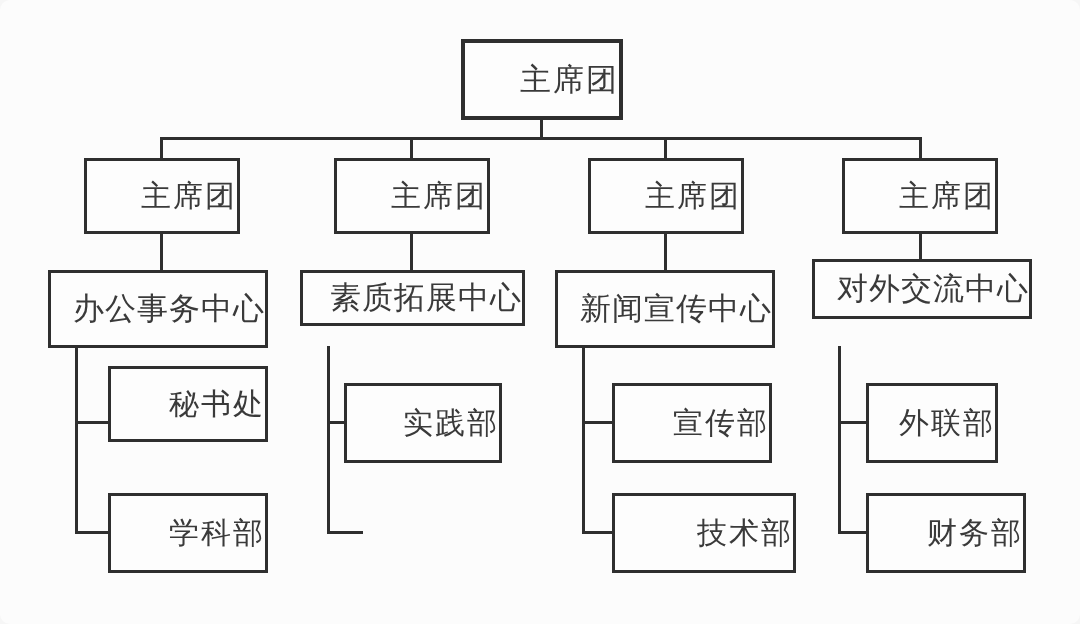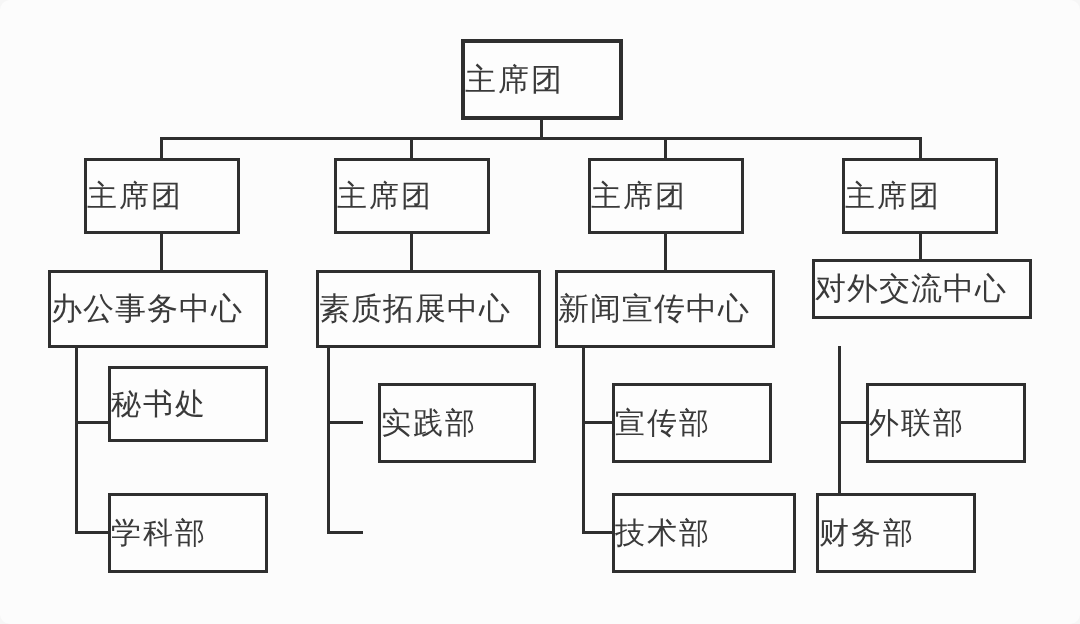--- a/index.html
+++ b/index.html
@@ -13,21 +13,21 @@
     position:relative;
     width:1080px;height:624px;
     background:#fcfcfc;
     border-radius:10px;
   }
   .box{
     position:absolute;
     box-sizing:border-box;
     border:3px solid #2f2f2f;
     background:#fdfdfd;
-    display:flex;align-items:center;justify-content:flex-start;
+    display:flex;align-items:center;justify-content:flex-end;
     color:#3a3a3a;
     font-size:30px;
     letter-spacing:2px;
     white-space:nowrap;
   }
   .box.root{border-width:4px;font-size:31px;}
   .box.center{font-size:31px;letter-spacing:1px;}
   .line{position:absolute;background:#2f2f2f;}
   .line.h{height:3px;}
   .line.v{width:3px;}
@@ -64,27 +64,27 @@
     <span>秘书处</span>
   </div>
   <div class="box" style="left:108px;top:493px;width:160px;height:80px">
     <span>学科部</span>
   </div>
 
   <div class="box" style="left:334px;top:158px;width:156px;height:76px">
     <span>主席团</span>
   </div>
   <div class="line v" style="left:410px;top:234px;height:36px"></div>
-  <div class="box center" style="left:316px;top:270px;width:225px;height:78px">
+  <div class="box center" style="left:300px;top:270px;width:225px;height:56px">
     <span>素质拓展中心</span>
   </div>
   <div class="line v" style="left:327px;top:346px;height:188px"></div>
   <div class="line h" style="left:327px;top:421px;width:36px"></div>
   <div class="line h" style="left:327px;top:531px;width:36px"></div>
-  <div class="box" style="left:378px;top:383px;width:158px;height:80px">
+  <div class="box" style="left:344px;top:383px;width:158px;height:80px">
     <span>实践部</span>
   </div>
 
   <div class="box" style="left:588px;top:158px;width:156px;height:76px">
     <span>主席团</span>
   </div>
   <div class="line v" style="left:664px;top:234px;height:36px"></div>
   <div class="box center" style="left:555px;top:270px;width:220px;height:78px">
     <span>新闻宣传中心</span>
   </div>
@@ -101,20 +101,20 @@
   <div class="box" style="left:842px;top:158px;width:156px;height:76px">
     <span>主席团</span>
   </div>
   <div class="line v" style="left:919px;top:234px;height:36px"></div>
   <div class="box center" style="left:812px;top:259px;width:220px;height:60px">
     <span>对外交流中心</span>
   </div>
   <div class="line v" style="left:838px;top:346px;height:188px"></div>
   <div class="line h" style="left:838px;top:421px;width:31px"></div>
   <div class="line h" style="left:838px;top:531px;width:31px"></div>
-  <div class="box" style="left:866px;top:383px;width:160px;height:80px">
+  <div class="box" style="left:866px;top:383px;width:132px;height:80px">
     <span>外联部</span>
   </div>
-  <div class="box" style="left:816px;top:493px;width:160px;height:80px">
+  <div class="box" style="left:866px;top:493px;width:160px;height:80px">
     <span>财务部</span>
   </div>
 
 </div>
 
 </body></html>

